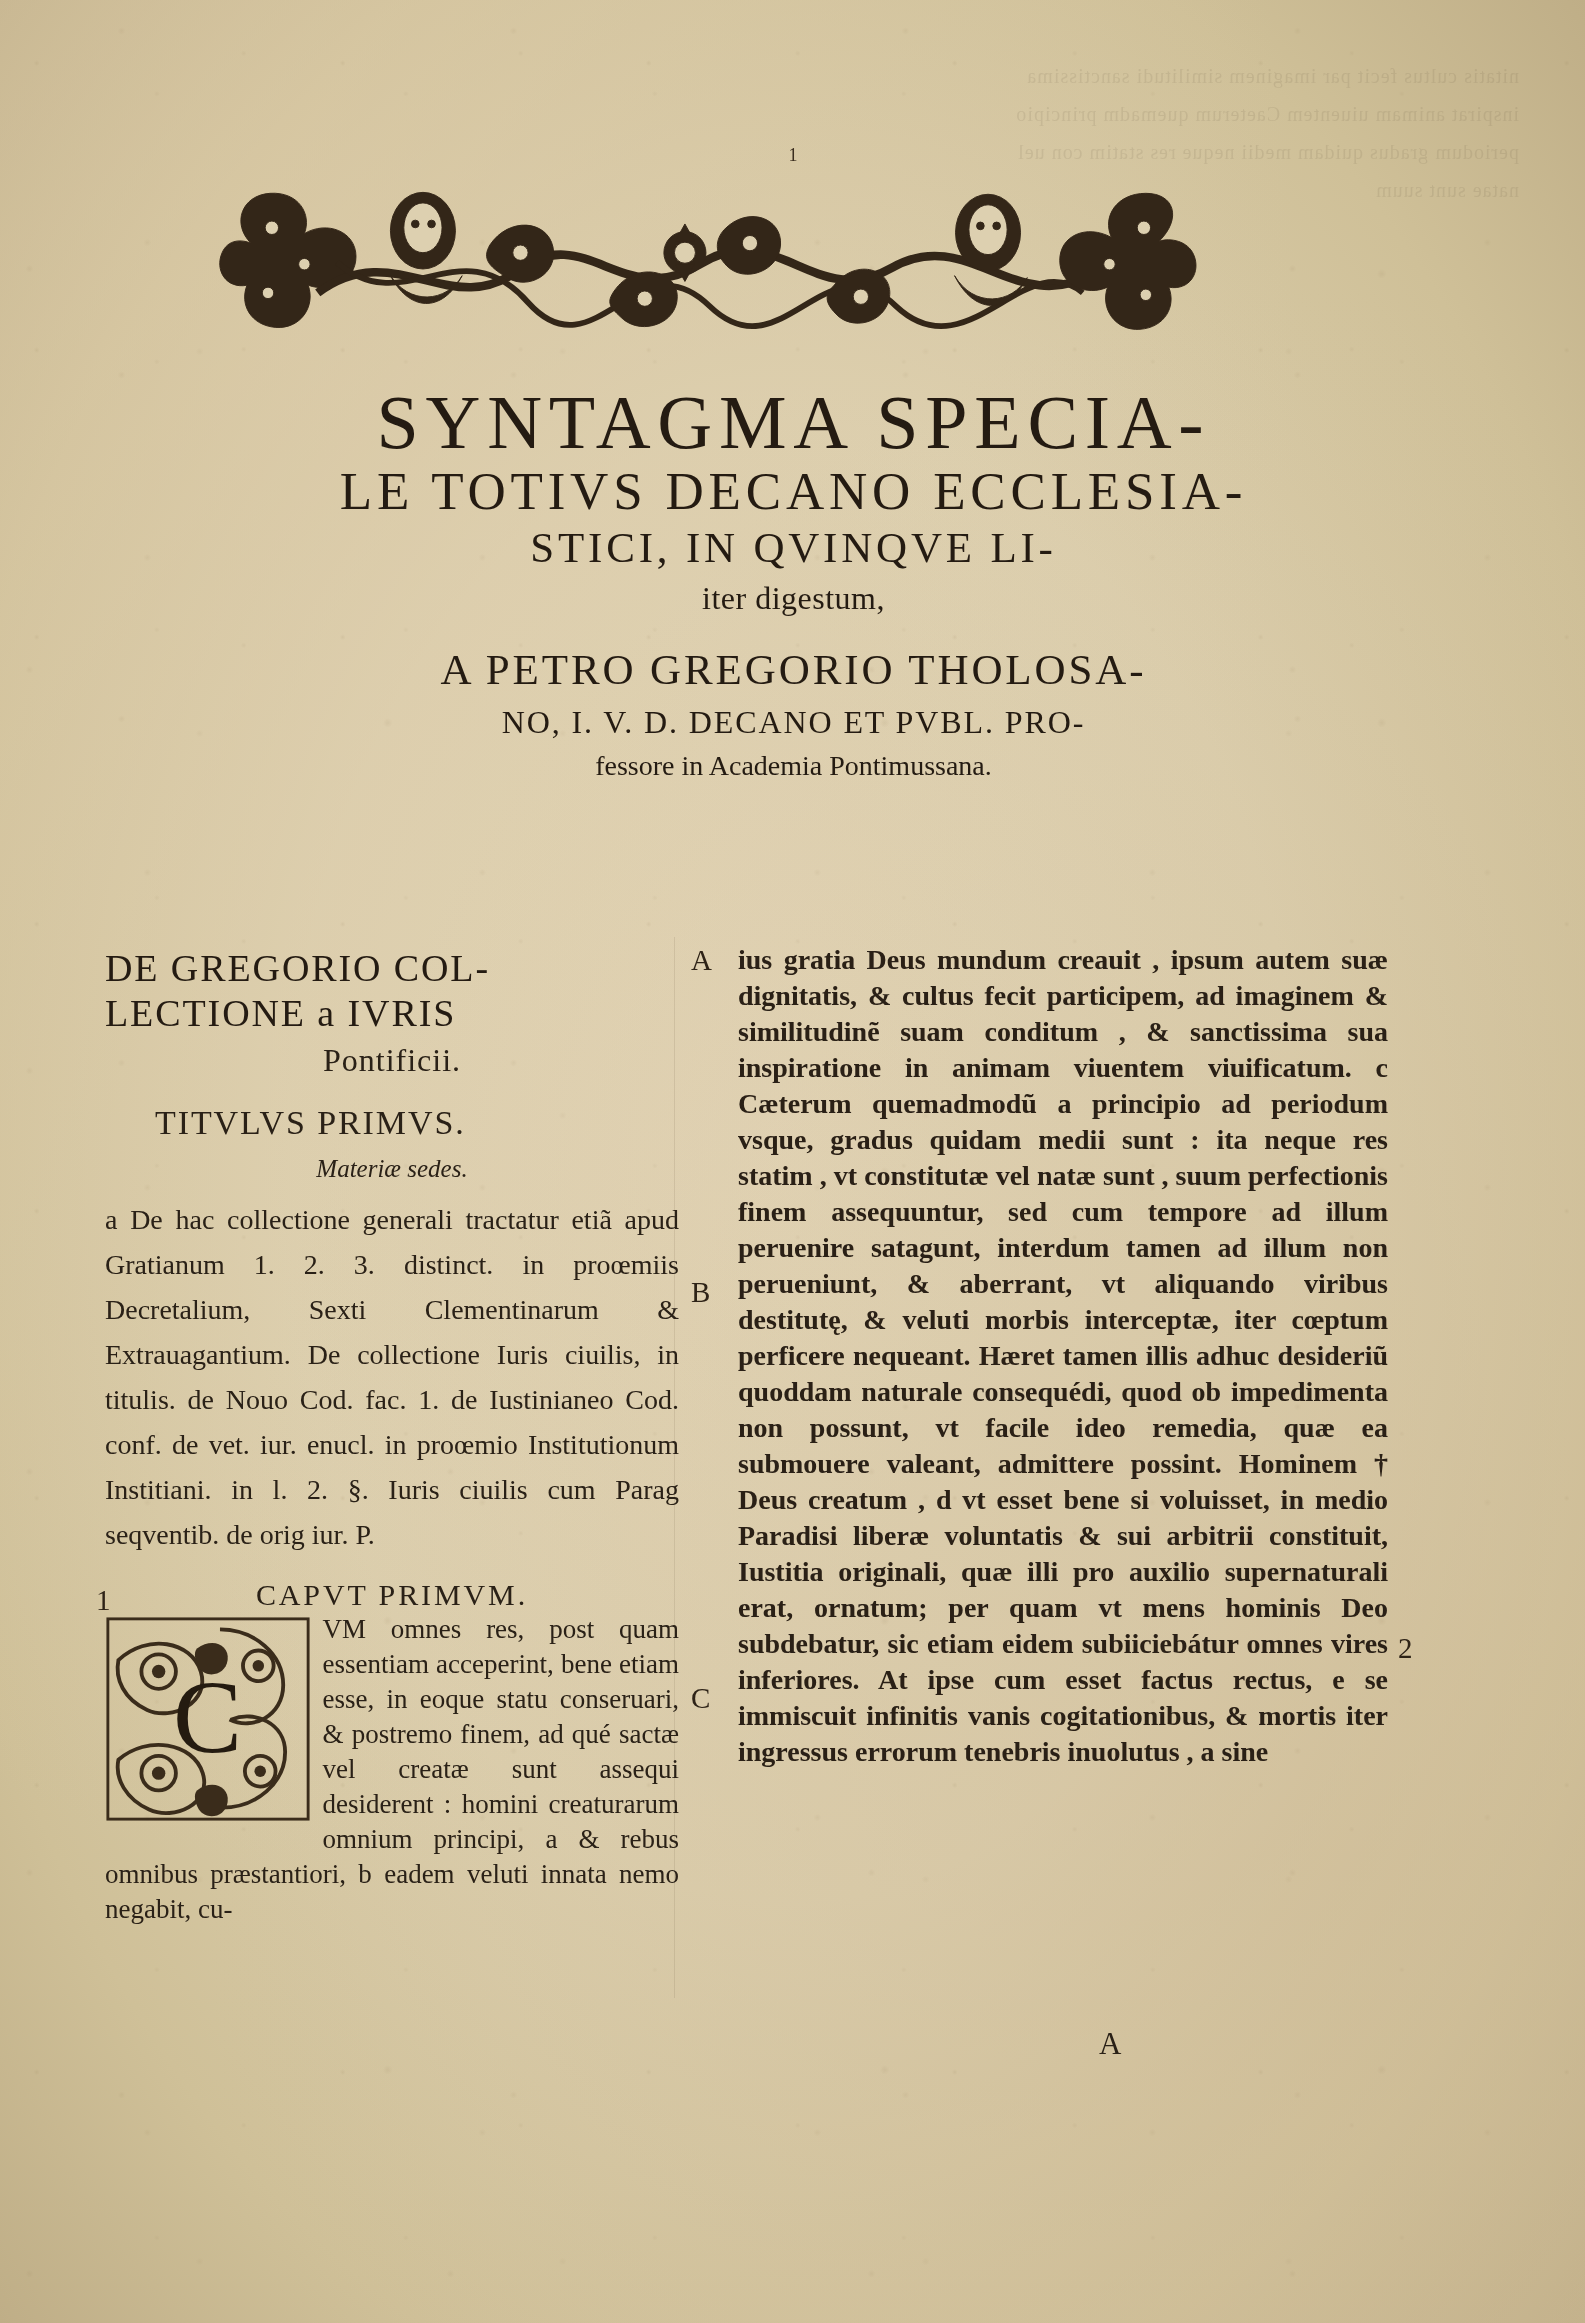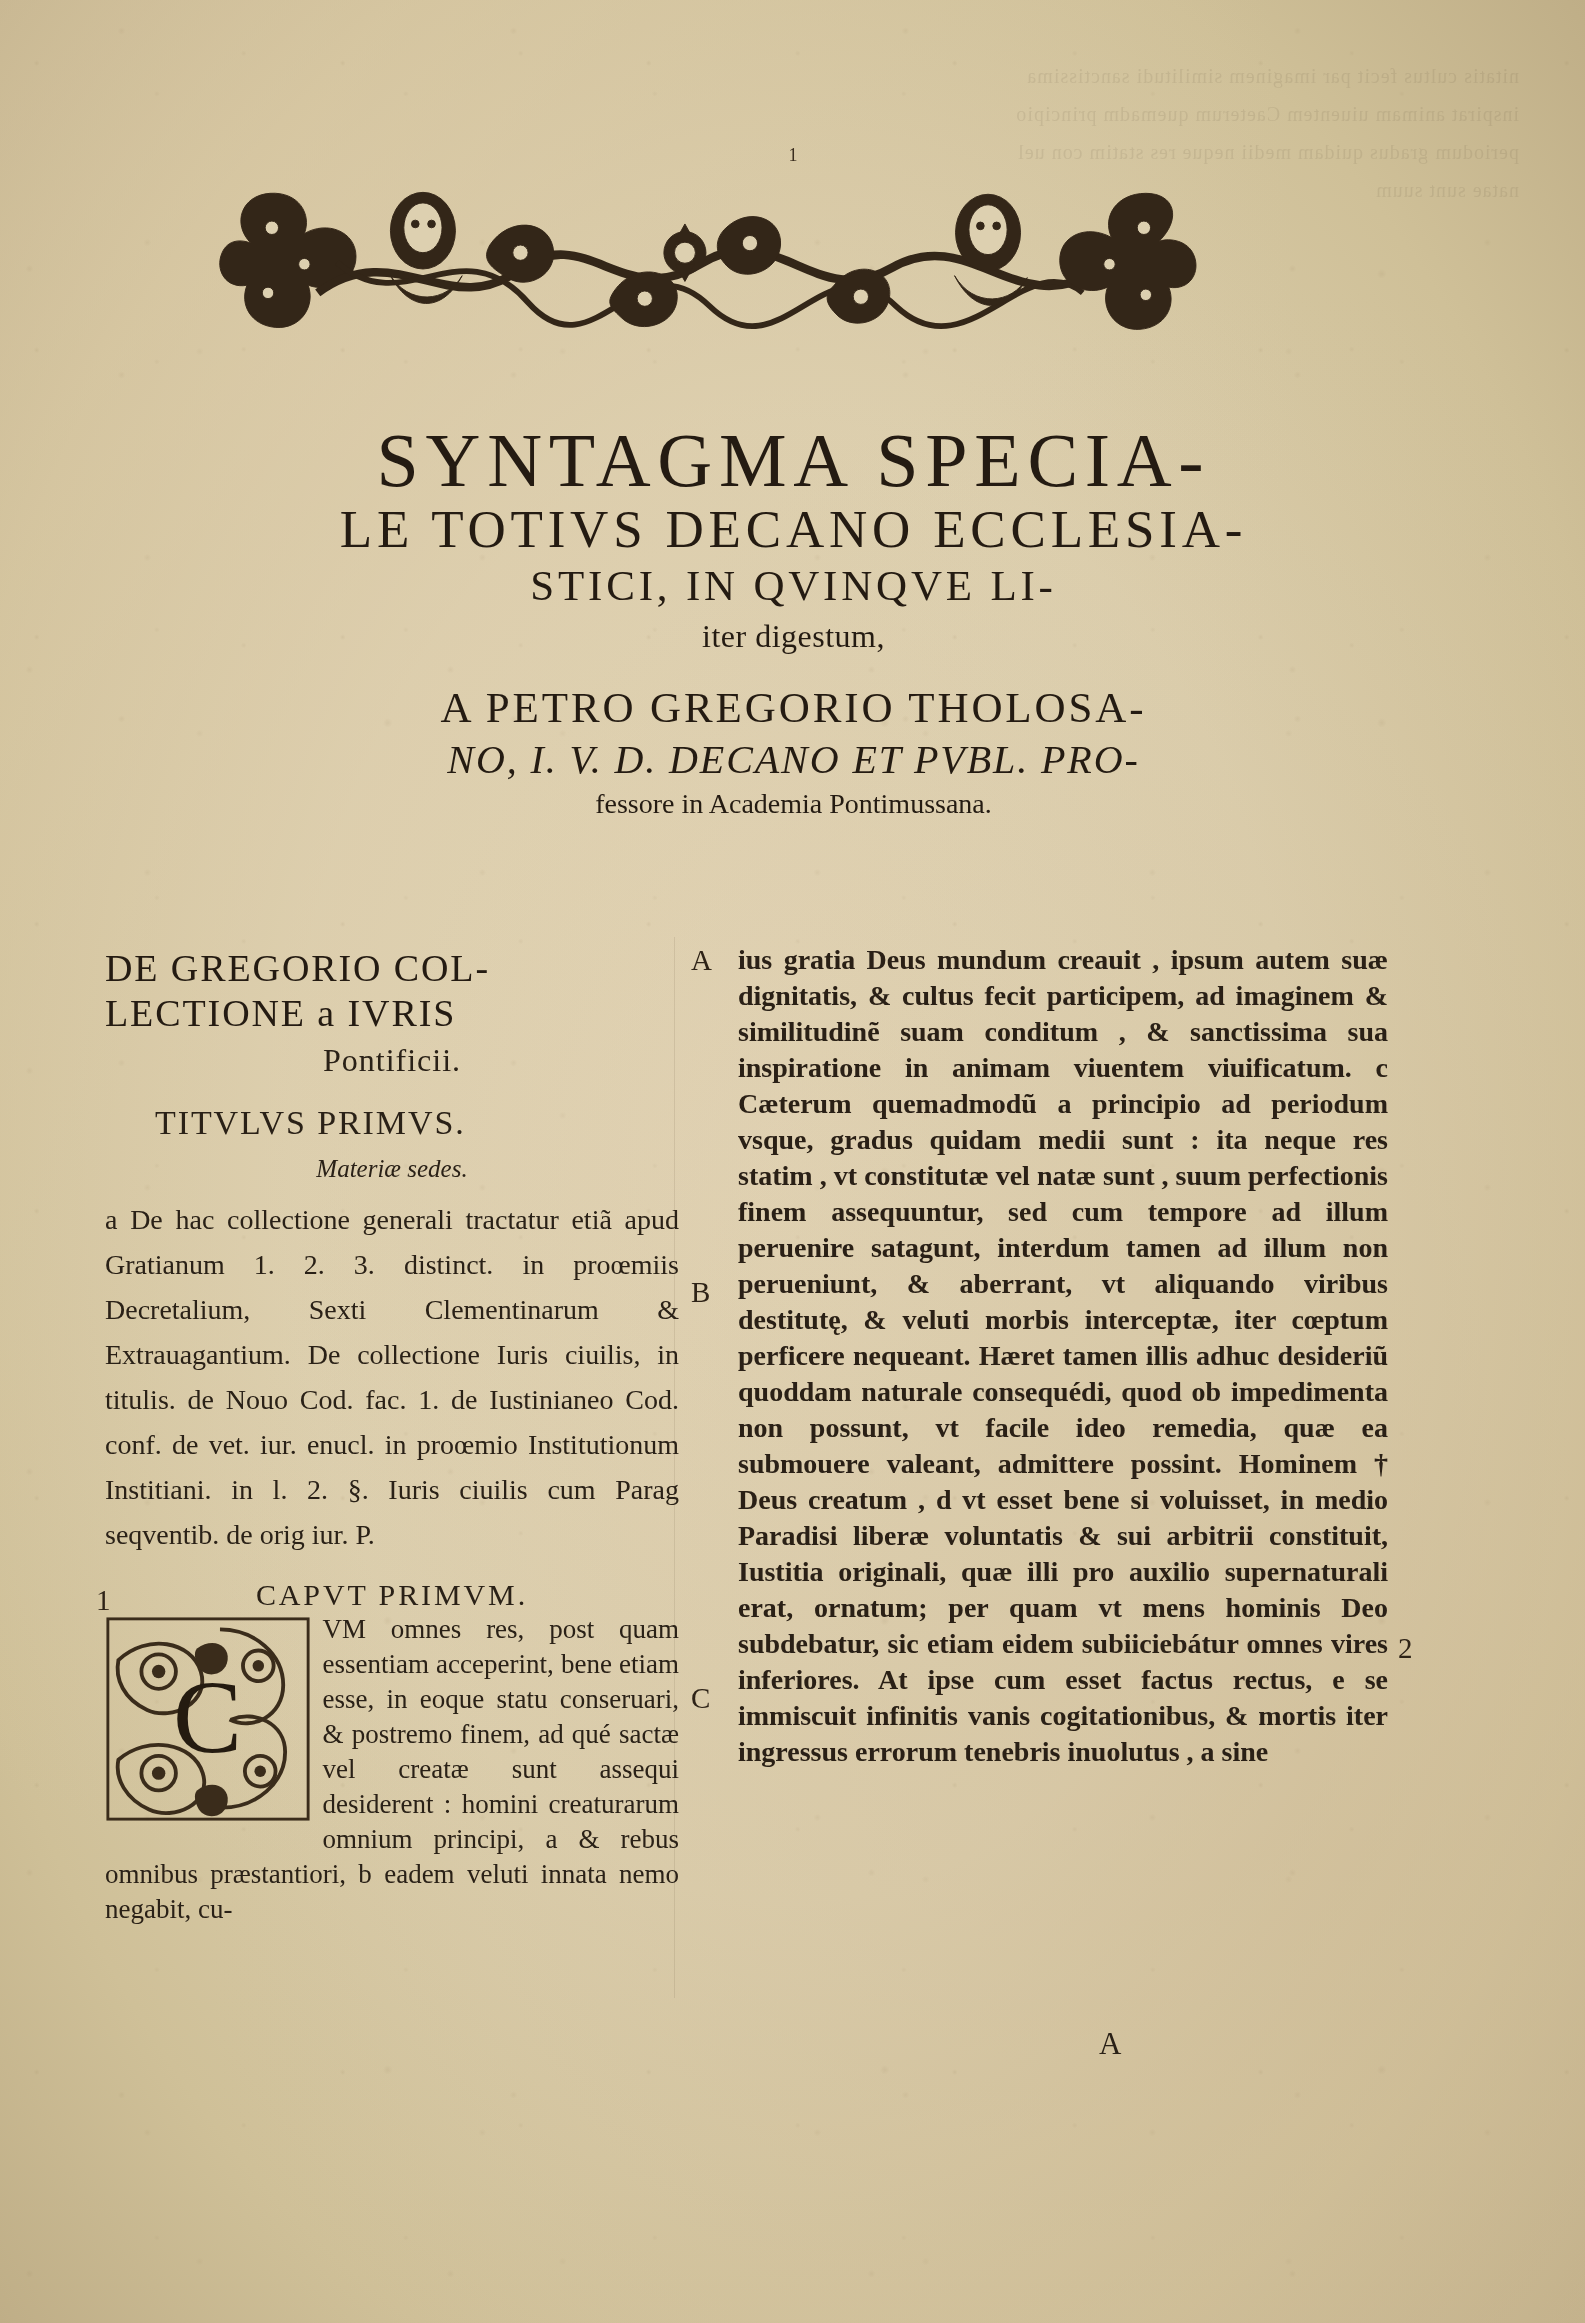--- a/index.html
+++ b/index.html
@@ -76,21 +76,21 @@
     position: absolute;
     top: 178px;
     left: 203px;
     width: 1004px;
     height: 158px;
   }
   .headpiece svg { display: block; width: 100%; height: 100%; }
 
   .title-block {
     position: absolute;
-    top: 420px;
+    top: 382px;
     left: 86px;
     width: 1415px;
     text-align: center;
     color: #241b12;
   }
   .t1 {
     font-size: 76px;
     letter-spacing: 6.7px;
     line-height: 80px;
     font-family: "Liberation Serif", serif;
@@ -110,24 +110,23 @@
     line-height: 46px;
     letter-spacing: 0.5px;
   }
   .t5 {
     font-size: 43px;
     letter-spacing: 2.9px;
     line-height: 59px;
     margin-top: 19px;
   }
   .t6 {
-    font-size: 40px;
+    font-size: 32px;
     letter-spacing: 1.9px;
     line-height: 46px;
-    font-style: italic;
   }
   .t7 {
     font-size: 28px;
     line-height: 42px;
   }
 
   
   .col-left {
     position: absolute;
     left: 105px;

